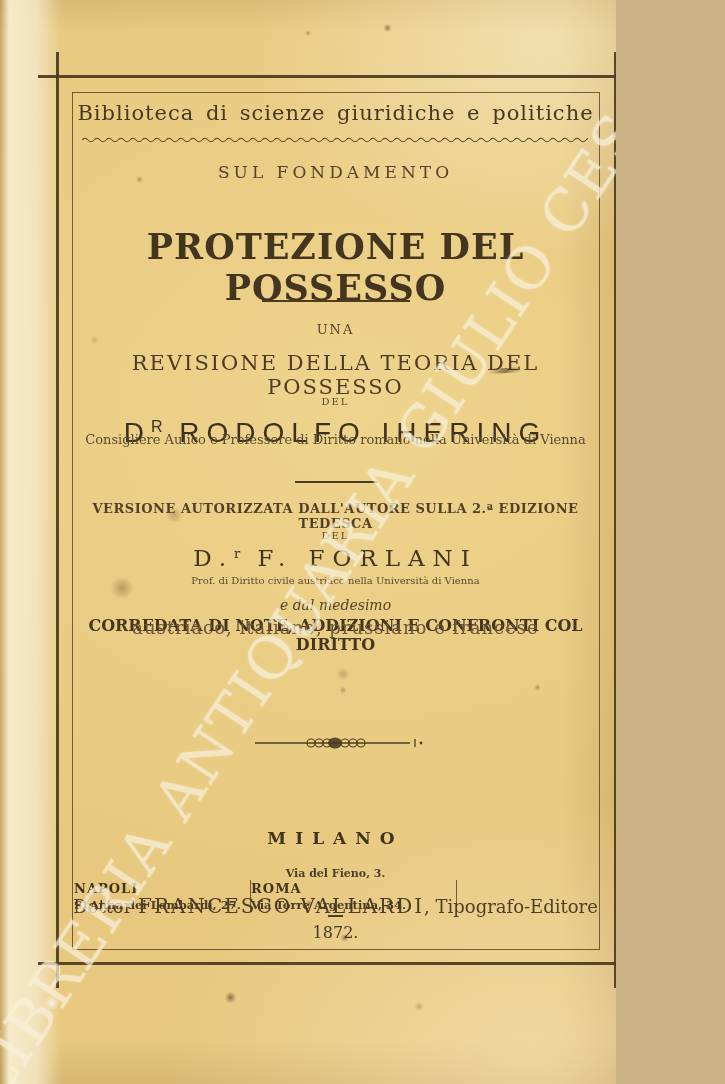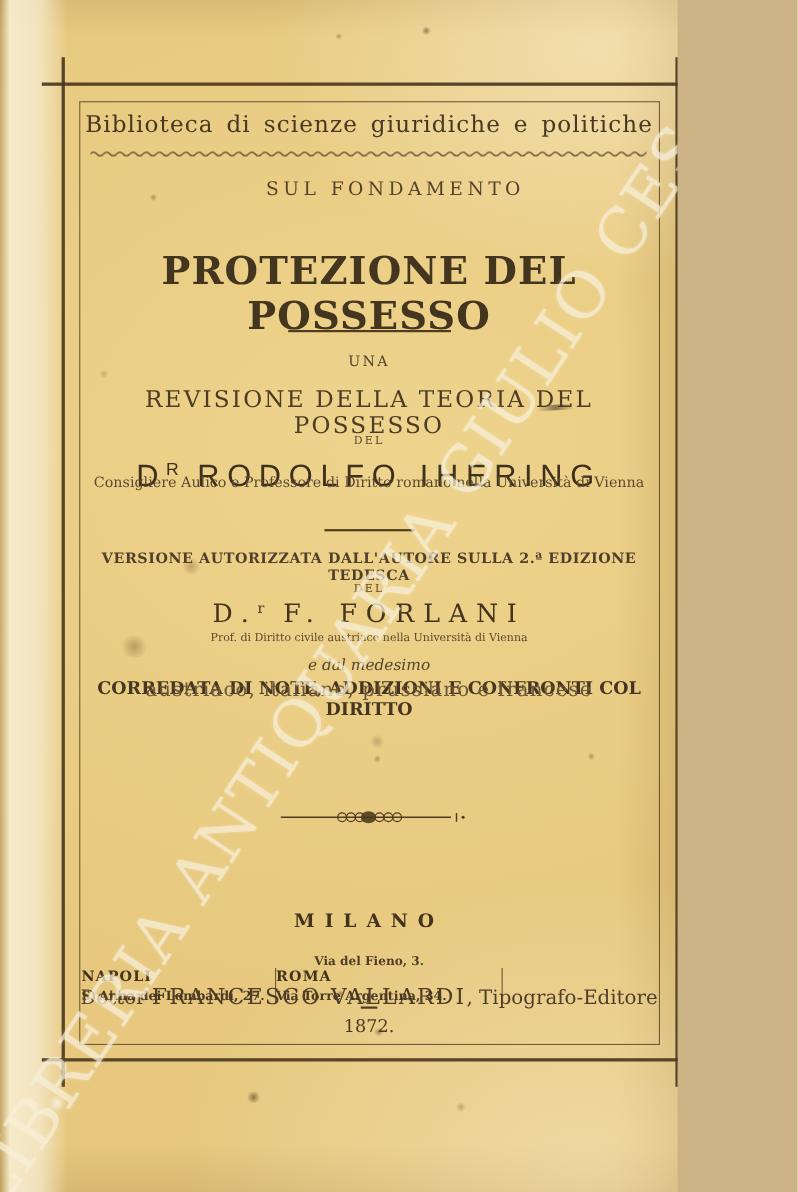--- a/index.html
+++ b/index.html
@@ -18,21 +18,21 @@
     font-family:"DejaVu Serif","Liberation Serif",serif;
     color:#4a3a24;
   }
   .abs{position:absolute;}
   .ctext{position:absolute;left:72px;width:527px;text-align:center;}
   
   .fr{position:absolute;background:#4c3a1e;opacity:0.92;}
   .iframe{position:absolute;left:72px;top:92px;width:526px;height:856px;border:1px solid rgba(92,72,42,0.85);}
   
   .series{top:101px;font-size:21px;letter-spacing:1px;word-spacing:4px;color:#473822;}
-  .pretitle{top:162px;font-size:17px;letter-spacing:4px;color:#55432a;padding-left:24px;}
+  .pretitle{top:162px;font-size:17px;letter-spacing:4px;color:#55432a;}
   .tiny{font-size:11px;letter-spacing:2px;color:#5a4a30;}
   .della{top:203px;}
   .maintitle{top:226px;font-size:35px;font-weight:bold;letter-spacing:1px;color:#44351f;font-family:"DejaVu Serif",serif;}
   .rule{position:absolute;background:#4e3c20;height:2px;}
   .una{top:322px;font-size:13px;letter-spacing:2px;color:#54432a;}
   .subtitle{top:351px;font-size:21px;letter-spacing:2px;color:#4c3b25;}
   .dellabel{top:396px;font-size:10px;letter-spacing:2px;color:#5a4a30;}
   .authorname{top:417px;font-size:28px;letter-spacing:7px;color:#3d301d;font-family:"Liberation Sans","DejaVu Sans",sans-serif;}
   .authorname sup{font-size:16px;vertical-align:10px;letter-spacing:2px;}
   .authortitle{top:432px;font-size:13px;color:#5a4930;}

